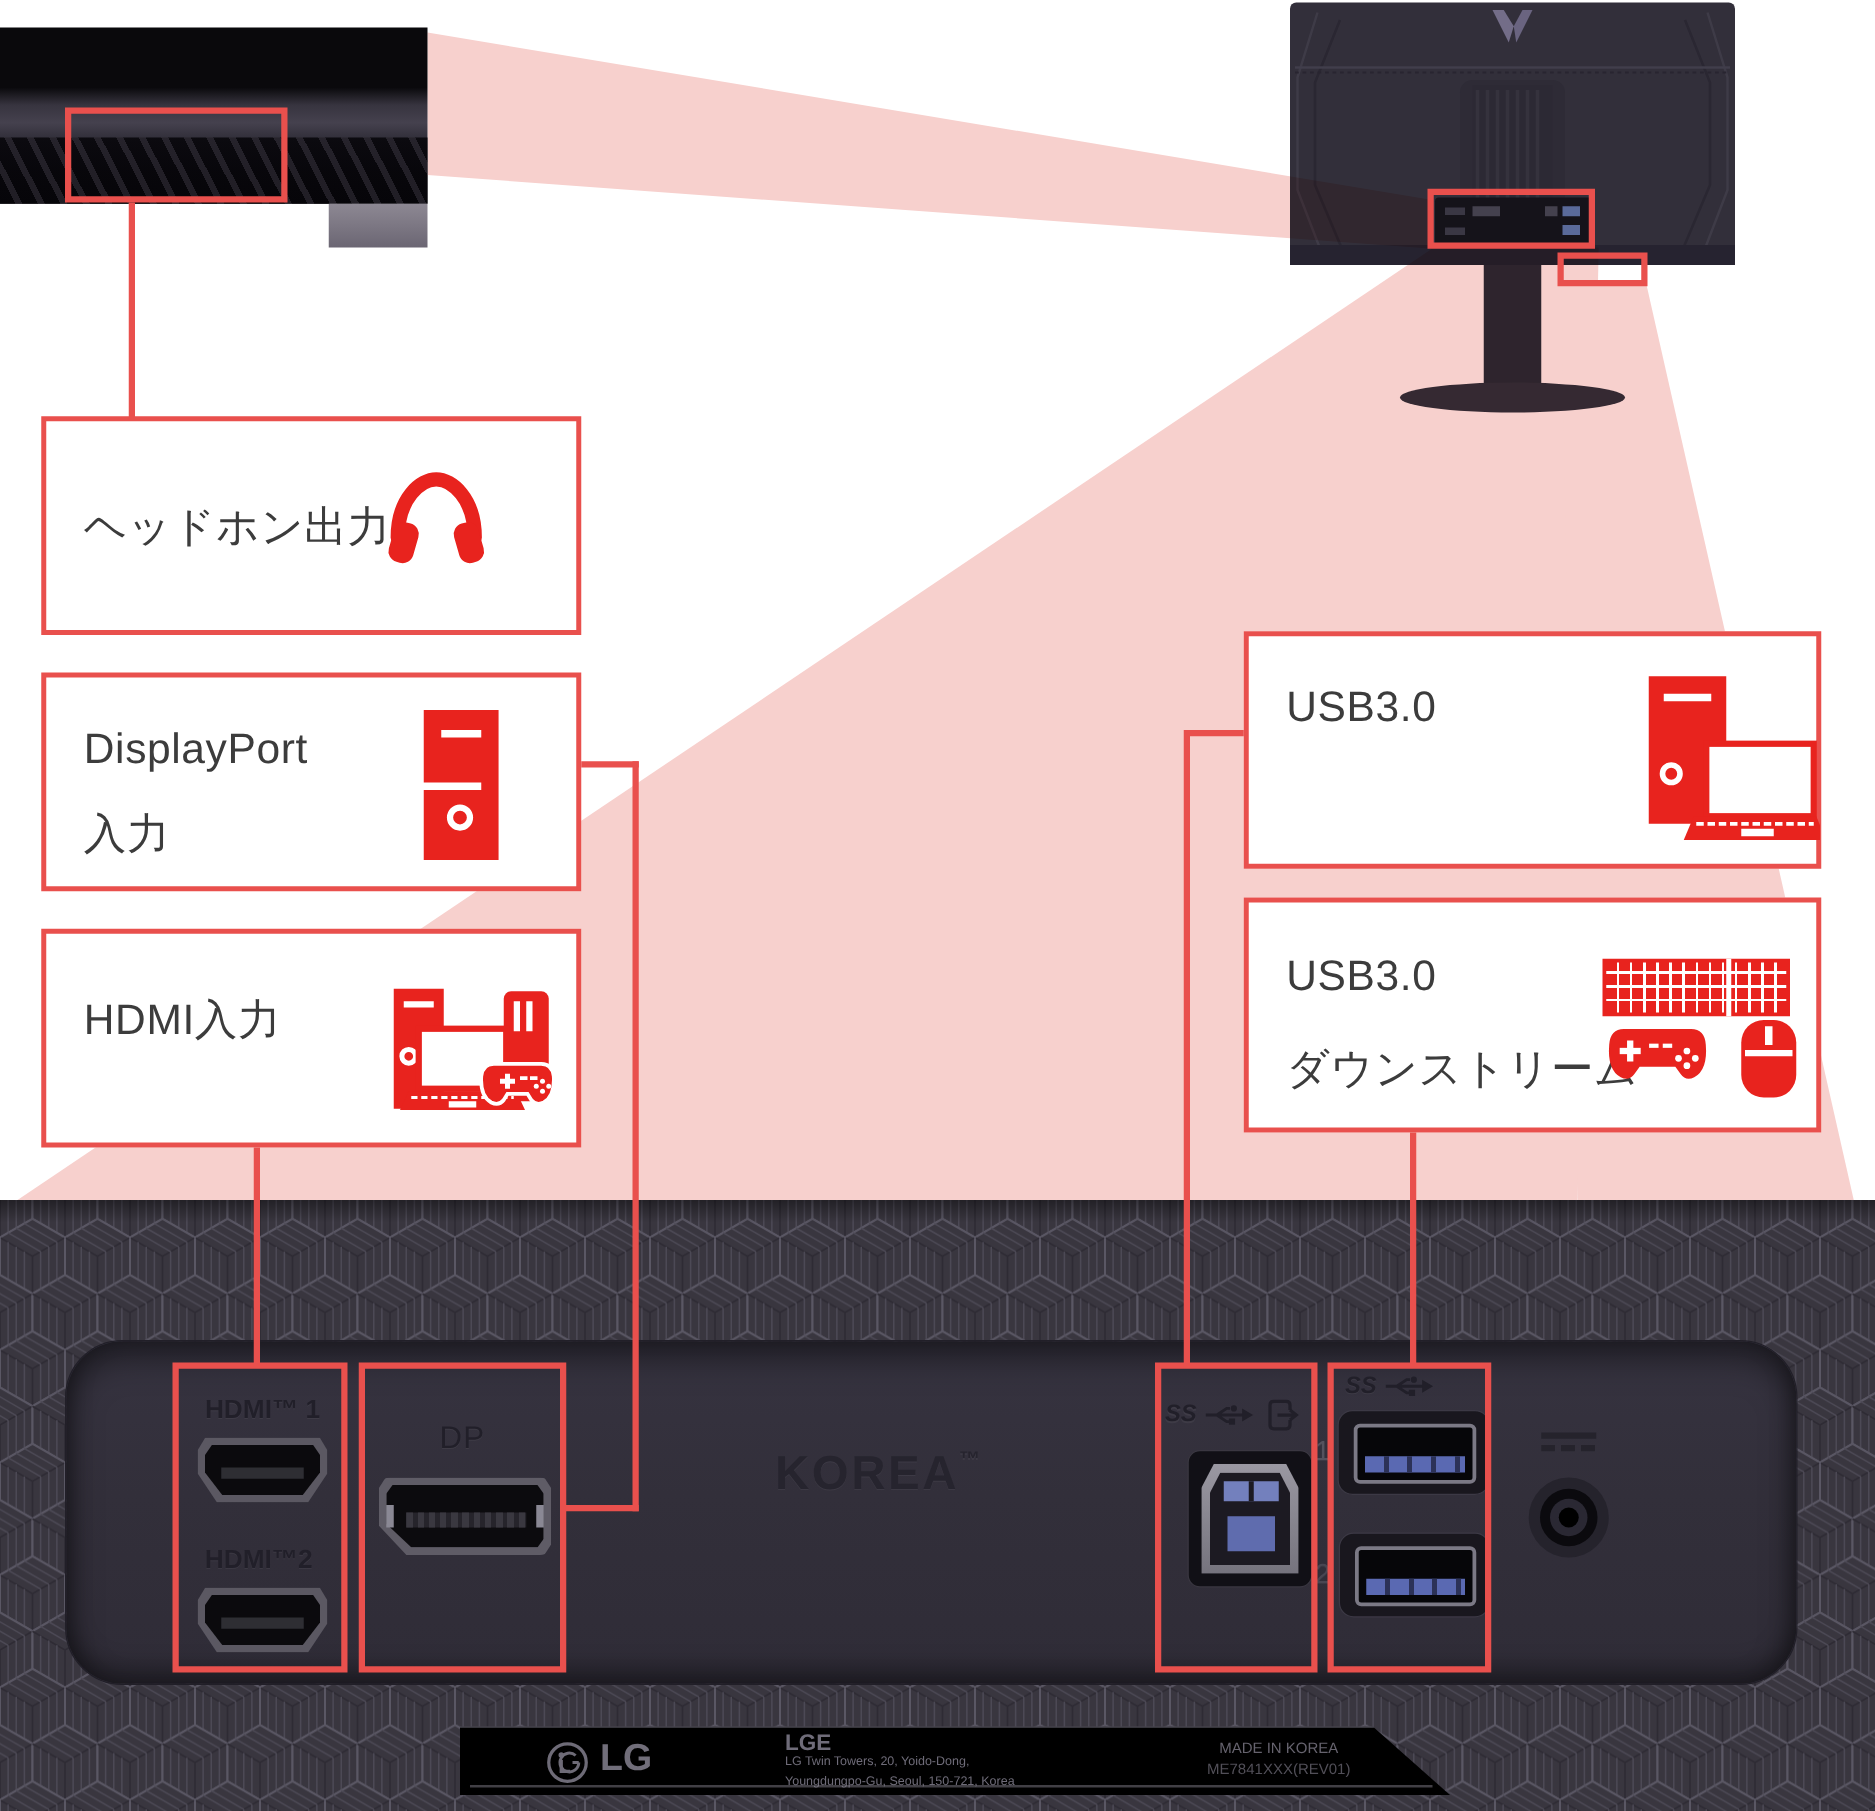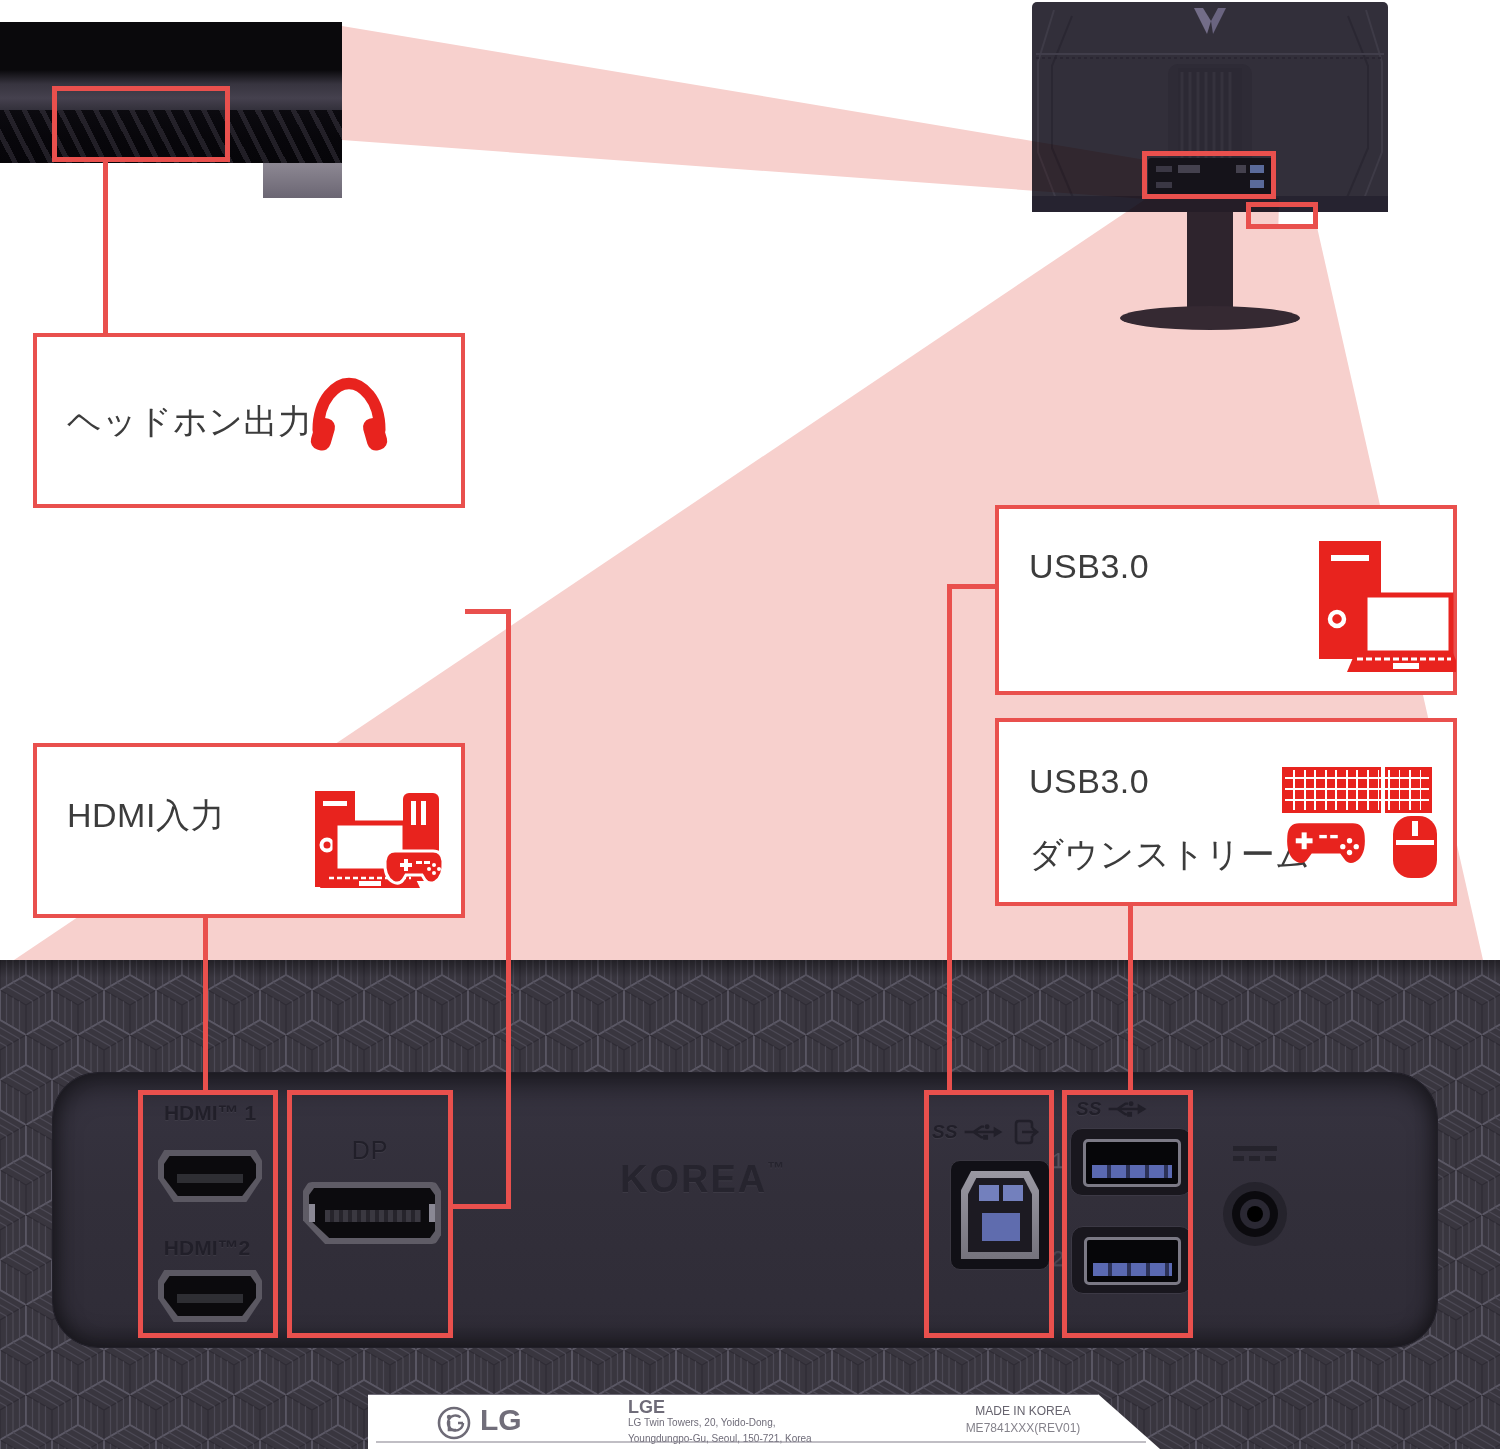--- a/index.html
+++ b/index.html
@@ -39,21 +39,21 @@
   .hport .in{position:absolute;inset:6px;background:#0b0a0d;
     clip-path:polygon(6% 0,94% 0,100% 20%,100% 55%,85% 100%,15% 100%,0 55%,0 20%);}
   .hport .slot{position:absolute;left:18%;right:18%;top:46%;height:9px;background:#2e2e33;}
   
   .kb{position:absolute;background:#e8231e;}
   .kb i{position:absolute;inset:3px;display:block;
     background-image:repeating-linear-gradient(90deg,transparent 0 8.5px,#fff 8.5px 10.5px),
                      repeating-linear-gradient(0deg,transparent 0 9px,#fff 9px 11px);}
   .kb b{position:absolute;top:0;bottom:0;left:66%;width:4px;background:#fff;}
   
-  #plate{position:absolute;left:368px;top:434px;width:792px;height:55px;background:#ffffff;
+  #plate{position:absolute;left:368px;top:421px;width:792px;height:55px;background:#000000;
     border-top:1px solid #6f6c78;clip-path:polygon(0 0,730px 0,792px 100%,0 100%);}
   #plate .t1{font-weight:bold;font-size:18px;color:#6f6c79;}
   #plate .t2{font-size:10px;color:#6f6c79;}
   #plate .t3{font-size:12px;color:#66636e;}
 </style>
 </head>
 <body>
 
 <div id="canvas">
 
@@ -112,20 +112,30 @@
 
   <div class="co" style="left:33px;top:333px;width:432px;height:175px;">
     <span class="lbl" style="left:30px;top:62px;">ヘッドホン出力</span>
     <svg class="abs" style="left:268px;top:35px;" width="88" height="88" viewBox="0 0 100 100">
       <path d="M15,66 C15,30 36,13 50,13 C64,13 85,30 85,66" stroke="#e8231e" stroke-width="13" fill="none" stroke-linecap="round"></path>
       <rect x="9" y="52" width="23" height="37" rx="10" fill="#e8231e" transform="rotate(16 20 70)"></rect>
       <rect x="68" y="52" width="23" height="37" rx="10" fill="#e8231e" transform="rotate(-16 80 70)"></rect>
     </svg>
   </div>
 
+  <div class="co" style="left:33px;top:538px;width:432px;height:175px;">
+    <span class="lbl" style="left:30px;top:38px;">DisplayPort</span>
+    <span class="lbl" style="left:30px;top:102px;">入力</span>
+    <svg class="abs" style="left:300px;top:26px;" width="62" height="120" viewBox="0 0 62 120">
+      <rect x="2" y="0" width="60" height="120" fill="#e8231e"></rect>
+      <rect x="16" y="16" width="32" height="6" fill="#fff"></rect>
+      <rect x="0" y="58" width="48" height="6" fill="#fff"></rect>
+      <circle cx="31" cy="86" r="8" stroke="#fff" stroke-width="5" fill="none"></circle>
+    </svg>
+  </div>
 
   <div class="co" style="left:33px;top:743px;width:432px;height:175px;">
     <span class="lbl" style="left:30px;top:46px;">HDMI入力</span>
     <svg class="abs" style="left:260px;top:42px;" width="150" height="102" viewBox="0 0 150 102">
       <g>
           <rect x="18" y="2" width="40" height="96" fill="#e8231e"></rect>
         <rect x="26" y="12" width="24" height="5" fill="#fff"></rect>
         <circle cx="30" cy="56" r="5.5" stroke="#fff" stroke-width="4" fill="none"></circle>
         </g>
       <g>
@@ -215,21 +225,21 @@
           <use href="#hx" x="0" y="90"></use>
             <use href="#hx" x="52" y="90"></use>
         </pattern>
       </defs>
       <rect width="1500" height="489" fill="url(#hexpat)"></rect>
     </svg>
     <div id="panel-shade"></div>
 
     <div id="recess"></div>
 
-    <span class="emboss" style="left:150px;top:141px;width:120px;font-size:21px;font-weight:bold;text-align:center;">HDMI™ 1</span>
+    <span class="emboss" style="left:150px;top:156px;width:120px;font-size:21px;font-weight:bold;text-align:center;">HDMI™ 1</span>
     <div class="hport" style="left:158px;top:190px;width:104px;height:52px;">
         <span class="in"></span>
         <span class="slot"></span>
       </div>
     <span class="emboss" style="left:150px;top:276px;width:114px;font-size:21px;font-weight:bold;text-align:center;">HDMI™2</span>
     <div class="hport" style="left:158px;top:310px;width:104px;height:52px;">
         <span class="in"></span>
         <span class="slot"></span>
       </div>
 

